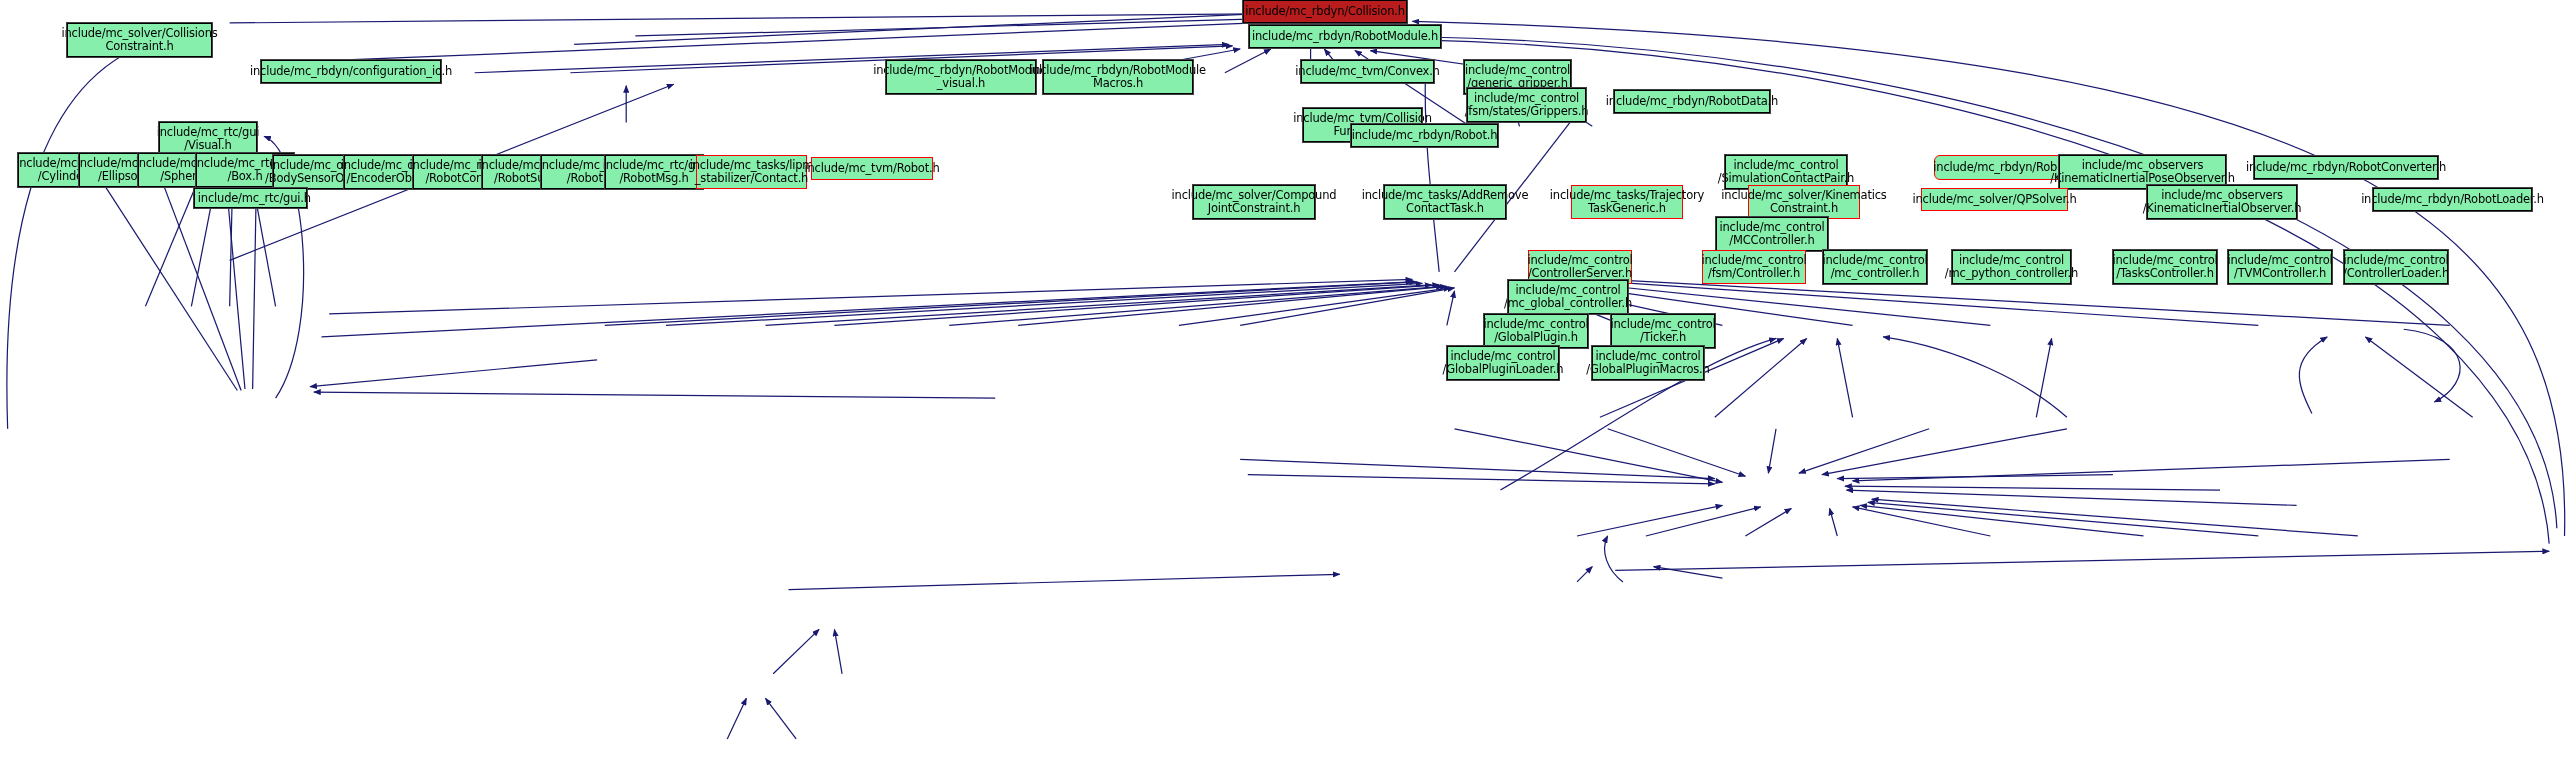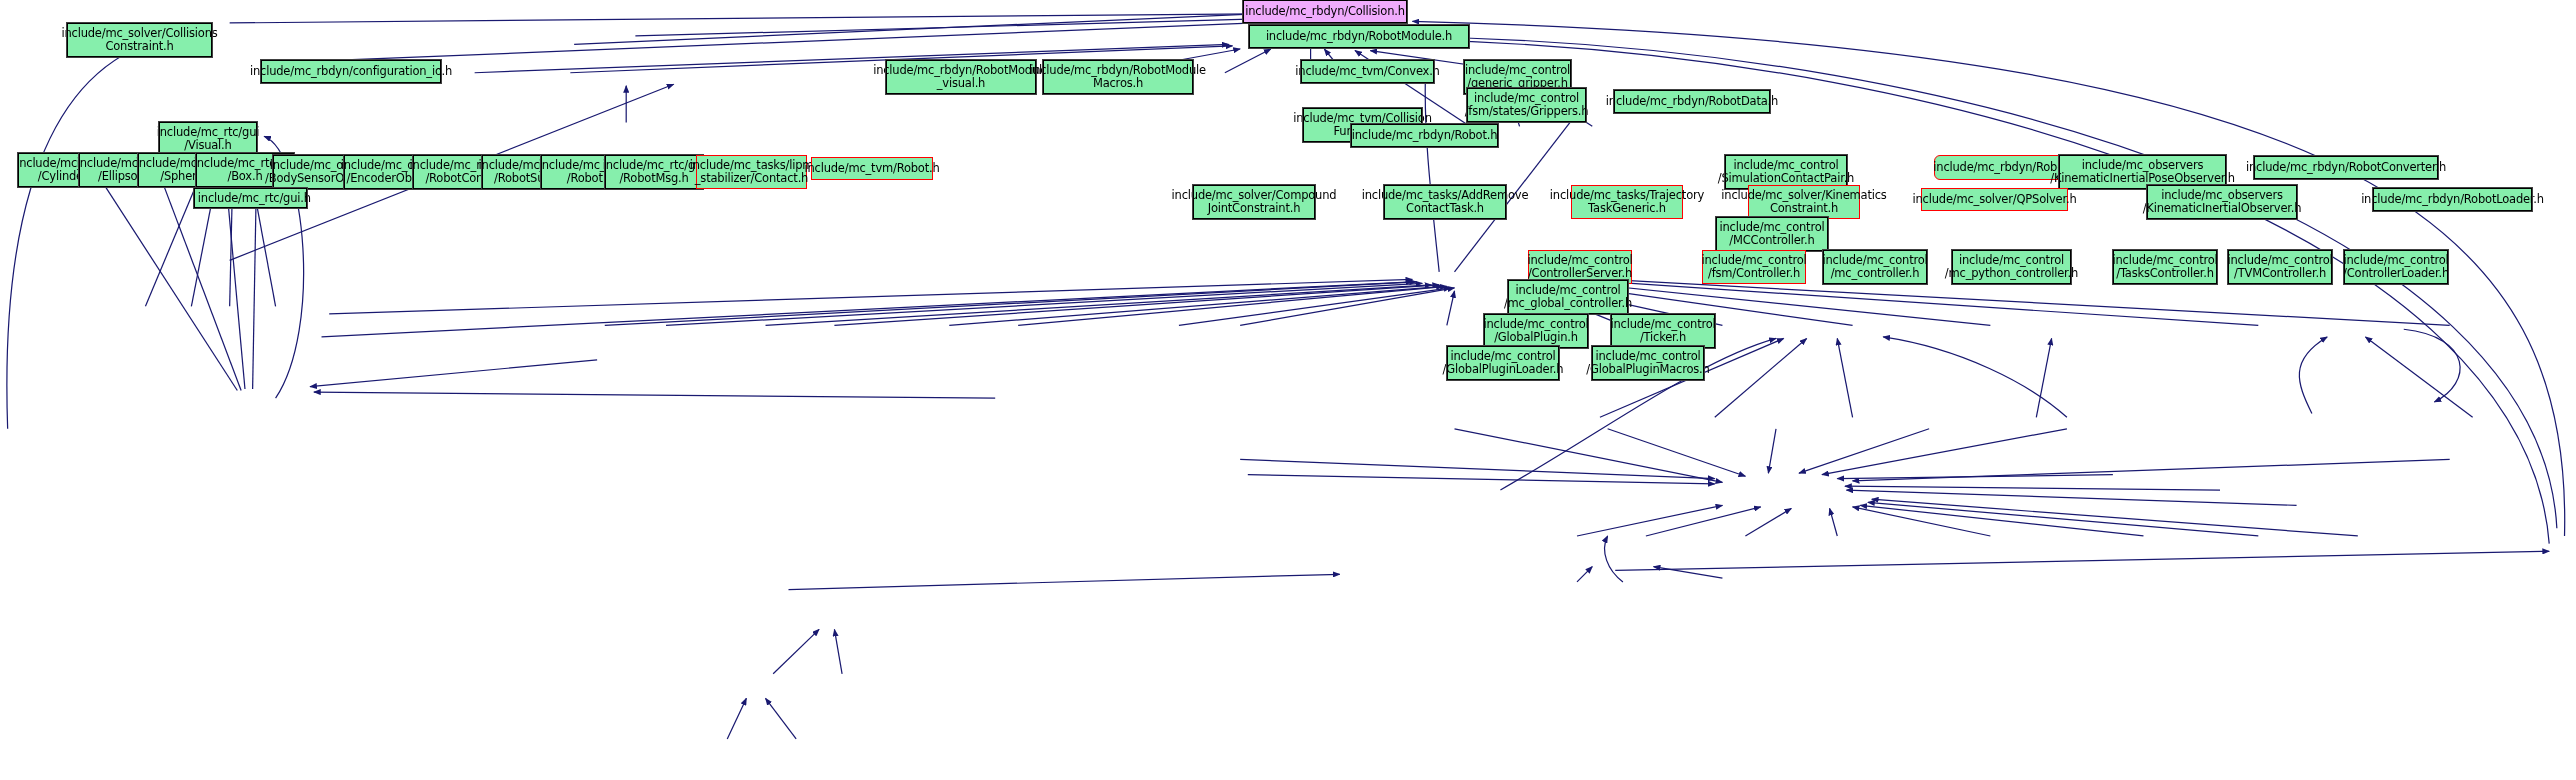--- a/index.html
+++ b/index.html
@@ -38,21 +38,21 @@
     text-align: center;
     font-size: 11.5px;
     line-height: 13px;
     color: #000000;
     letter-spacing: -0.2px;
     white-space: pre-line;
     padding: 0 2.3px;
     z-index: 5;
   }
   .node.root {
-    background: #f0abfc;
+    background: #b91c1c;
     border: 0.8px solid #000000;
     outline: 0.8px solid #404040;
   }
   .node.red {
     border: 1.5px solid #ff0000;
     outline: none;
   }
 </style>
 </head>
 <body>
@@ -180,21 +180,21 @@
       <path d="M1040,965 L1000,912"></path>
       <path d="M1030,770 L1750,750"></path>
     </g>
   </svg>
 
   <div class="node root" style="left:1243px; top:0px; width:164px; height:23px;">include/mc_rbdyn/Collision.h</div>
 
   <div class="node" style="left:67px; top:23px; width:145px; height:34px;">include/mc_solver/Collisions
 Constraint.h</div>
 
-  <div class="node" style="left:1249px; top:25px; width:220px; height:23px;">include/mc_rbdyn/RobotModule.h</div>
+  <div class="node" style="left:1249px; top:25px; width:192px; height:23px;">include/mc_rbdyn/RobotModule.h</div>
 
   <div class="node" style="left:261px; top:60px; width:180px; height:23px;">include/mc_rbdyn/configuration_io.h</div>
 
   <div class="node" style="left:886px; top:60px; width:150px; height:34px;">include/mc_rbdyn/RobotModule
 _visual.h</div>
 
   <div class="node" style="left:1043px; top:60px; width:150px; height:34px;">include/mc_rbdyn/RobotModule
 Macros.h</div>
 
   <div class="node" style="left:1301px; top:60px; width:133px; height:23px;">include/mc_tvm/Convex.h</div>

